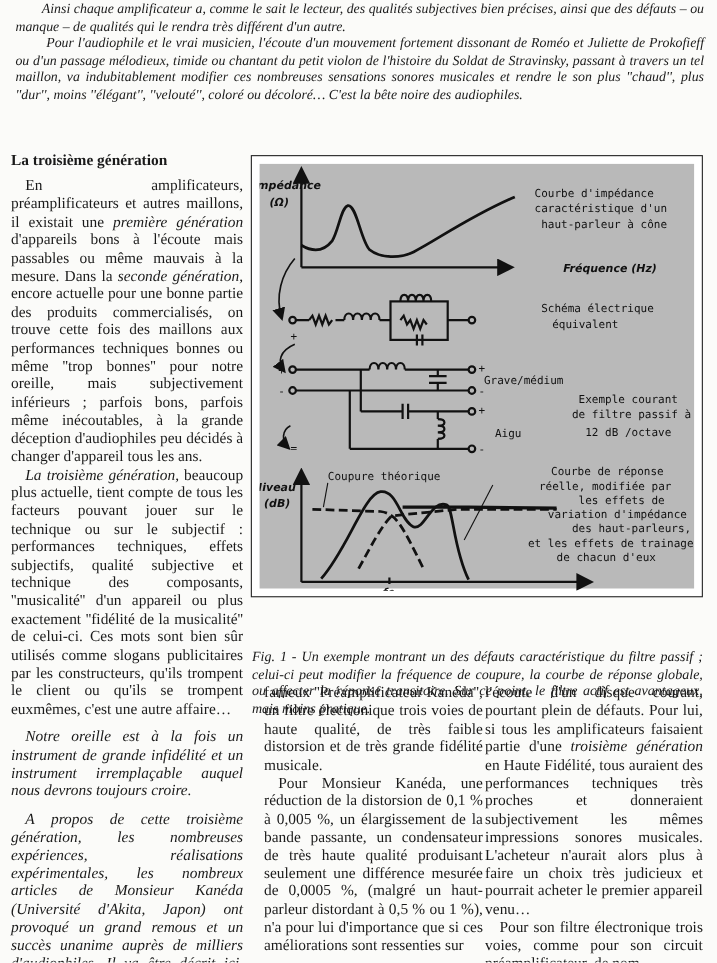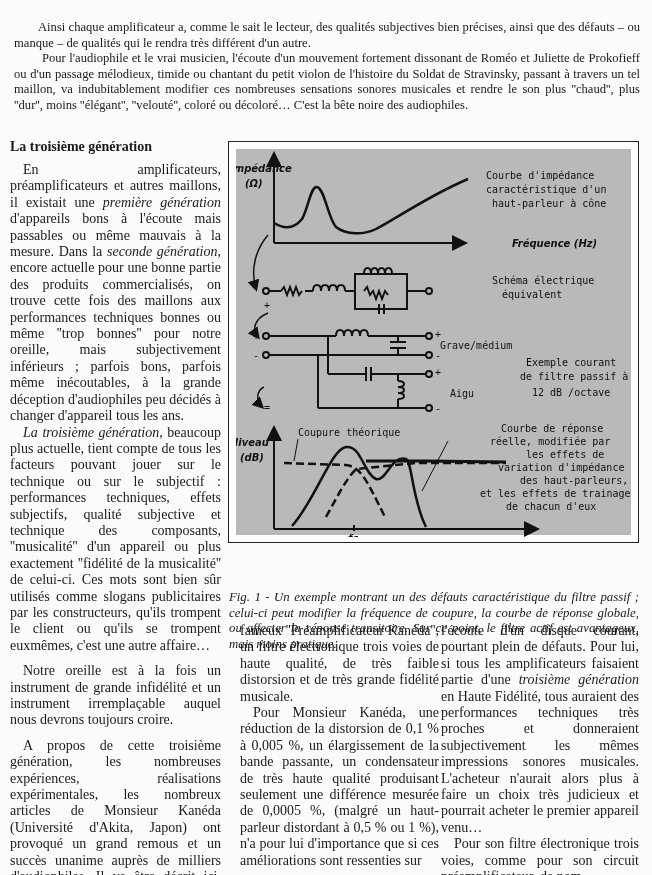--- a/index.html
+++ b/index.html
@@ -1,24 +1,24 @@
 <!DOCTYPE html>
 <html><head>
 <meta charset="utf-8">
 <style>
   html, body { margin: 0; padding: 0; background: #fbfbf9; }
   body { width: 652px; height: 875px; position: relative; overflow: hidden;
          font-family: "Liberation Serif", "DejaVu Serif", serif; color: #1a1a1a; }
-  .intro { position: absolute; left: 14px; top: 20px; width: 626px;
-           font-size: 12.6px; line-height: 15.6px; text-align: justify; }
+  .intro { position: absolute; left: 14px; top: 1px; width: 626px;
+           font-style: italic; font-size: 12.6px; line-height: 15.6px; text-align: justify; }
   .intro p { margin: 0; text-indent: 28px; }
   .intro p.first { text-indent: 24px; }
   .col { position: absolute; font-size: 14px; line-height: 16.4px; text-align: justify; }
   .col p { margin: 0; text-indent: 13px; }
-  .col p.gap { margin-top: 9px; }
+  .col p.gap { margin-top: 9px; font-style: italic; }
   .col1 { left: 10px; top: 139px; width: 211px; }
   .col2 { left: 240px; top: 623px; width: 199px; }
   .col3 { left: 441px; top: 623px; width: 198px; }
   h3 { margin: 0 0 7px 0; font-size: 14px; line-height: 16px; font-weight: bold; }
   em { font-style: italic; margin-top: 20px; }
   .figure-frame { position: absolute; left: 228px; top: 141px; width: 411px; height: 402px;
                   border: 1.5px solid #222; background: #fff; box-sizing: border-box; }
   .figure-panel { position: absolute; left: 7px; top: 7px; right: 7px; bottom: 7px; background: #b9b9b9; }
   .figure-panel svg { position: absolute; left: 0; top: 0; }
   .caption { position: absolute; left: 229px; top: 550px; width: 410px;

